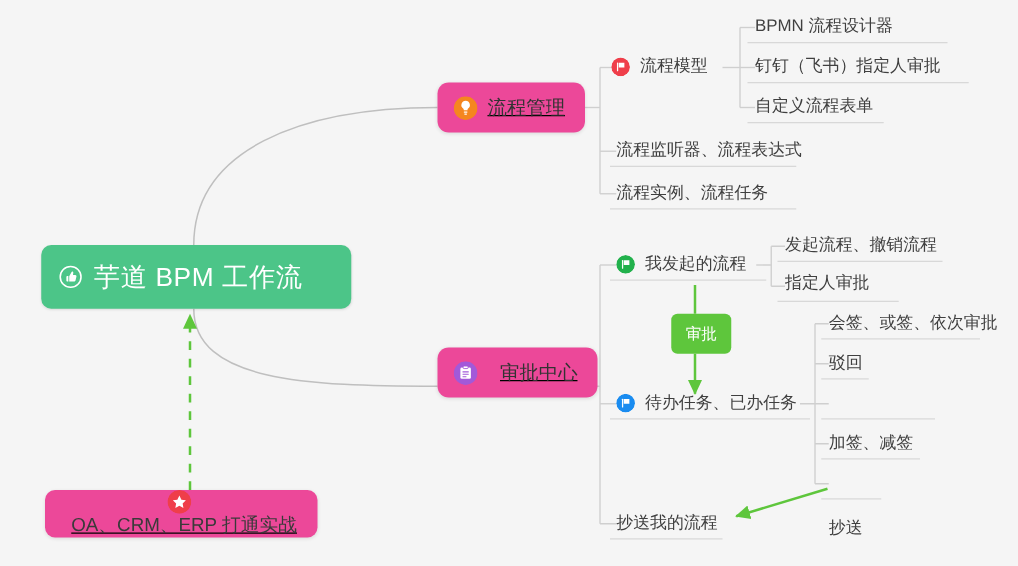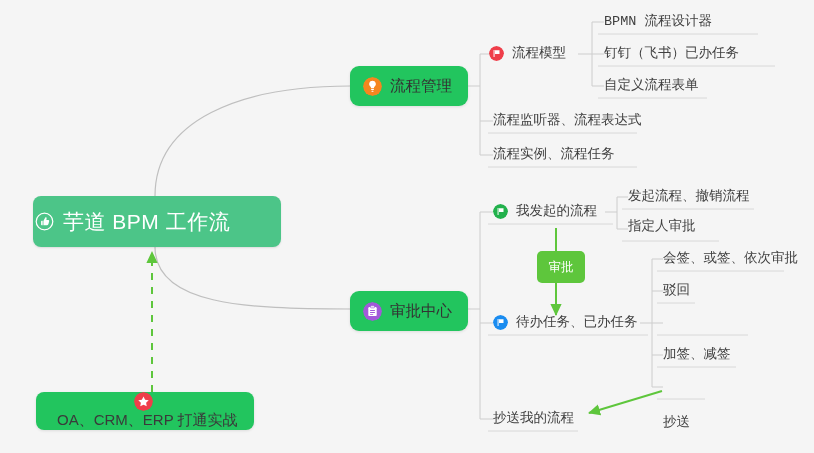--- a/index.html
+++ b/index.html
@@ -23,59 +23,60 @@
 
   .node { position: absolute; box-sizing: border-box; }
 
   
   .root {
     left: 33px; top: 196px;
     width: 248px; height: 51px;
     background: #4cc588;
     border-radius: 8px;
     display: flex; align-items: center;
-    padding-left: 2px;
+    padding-left: 14px;
     box-shadow: 0 1px 2px rgba(0,0,0,0.10);
   }
   .root-label {
     color: #ffffff;
     font-size: 21px;
     letter-spacing: 0.5px;
     margin-left: 9px;
     white-space: nowrap;
   }
 
   
   .card {
-    background: #22c55e;
+    background: #ec4899;
     border-radius: 7px;
     display: flex; align-items: center;
     padding: 0 16px 0 13px;
     height: 36px;
     box-shadow: 0 1px 3px rgba(0,0,0,0.10);
     white-space: nowrap;
+    text-decoration: underline;
   }
   .card-label {
     font-size: 14.5px;
     color: #3a3a3a;
     margin-left: 8px;
   }
   .card.big { height: 40px; border-radius: 9px; }
   .card.big .card-label { font-size: 15.5px; color: #333; }
 
   
   .leaf {
     display: flex; align-items: center;
     font-size: 13.5px;
     color: #3f3f3f;
     white-space: nowrap;
     padding-bottom: 4px;
     height: 24px;
   }
-  .leaf .leaf-text { margin-left: 0; font-family: Liberation Mono, monospace; }
+  .leaf .leaf-text { margin-left: 0; }
   .leaf.with-icon .leaf-text { margin-left: 8px; }
 
   
   .ic {
     width: 19px; height: 19px;
     border-radius: 50%;
     flex: 0 0 auto;
     display: block;
   }
   .ic.sm { width: 15px; height: 15px; }
@@ -184,34 +185,34 @@
       <rect x="7.3" y="6.3" width="1.6" height="11.4" rx="0.7" fill="#ffffff"></rect>
       <path d="M9.6 6.8h7.2v6.1H9.6z" fill="#ffffff"></path>
     </svg>
     <span class="leaf-text">流程模型</span>
   </div>
 
   <div class="node leaf" style="left:604px; top:11px;">
     <span class="leaf-text">BPMN 流程设计器</span>
   </div>
   <div class="node leaf" style="left:604px; top:43px;">
-    <span class="leaf-text">钉钉（飞书）已办任务</span>
+    <span class="leaf-text">钉钉（飞书）指定人审批</span>
   </div>
   <div class="node leaf" style="left:604px; top:75px;">
     <span class="leaf-text">自定义流程表单</span>
   </div>
 
   <div class="node leaf" style="left:493px; top:110px;">
     <span class="leaf-text">流程监听器、流程表达式</span>
   </div>
   <div class="node leaf" style="left:493px; top:144px;">
     <span class="leaf-text">流程实例、流程任务</span>
   </div>
 
-  <div class="node card big" style="left:350px; top:291px;">
+  <div class="node card big" style="left:350px; top:278px;gap:10px;">
     <svg class="ic" viewBox="0 0 24 24">
       <circle cx="12" cy="12" r="12" fill="#a259d9"></circle>
       <rect x="6.7" y="6.4" width="10.6" height="11.4" rx="1.5" fill="#ffffff"></rect>
       <rect x="9.4" y="4.8" width="5.2" height="2.6" rx="1.1" fill="#ffffff" stroke="#a259d9" stroke-width="0.9"></rect>
       <rect x="8.7" y="10.2" width="6.6" height="1.05" rx="0.5" fill="#a259d9"></rect>
       <rect x="8.7" y="12.7" width="6.6" height="1.05" rx="0.5" fill="#a259d9"></rect>
       <rect x="8.7" y="15.2" width="4.3" height="1.05" rx="0.5" fill="#a259d9"></rect>
     </svg>
     <span class="card-label">审批中心</span>
   </div>

